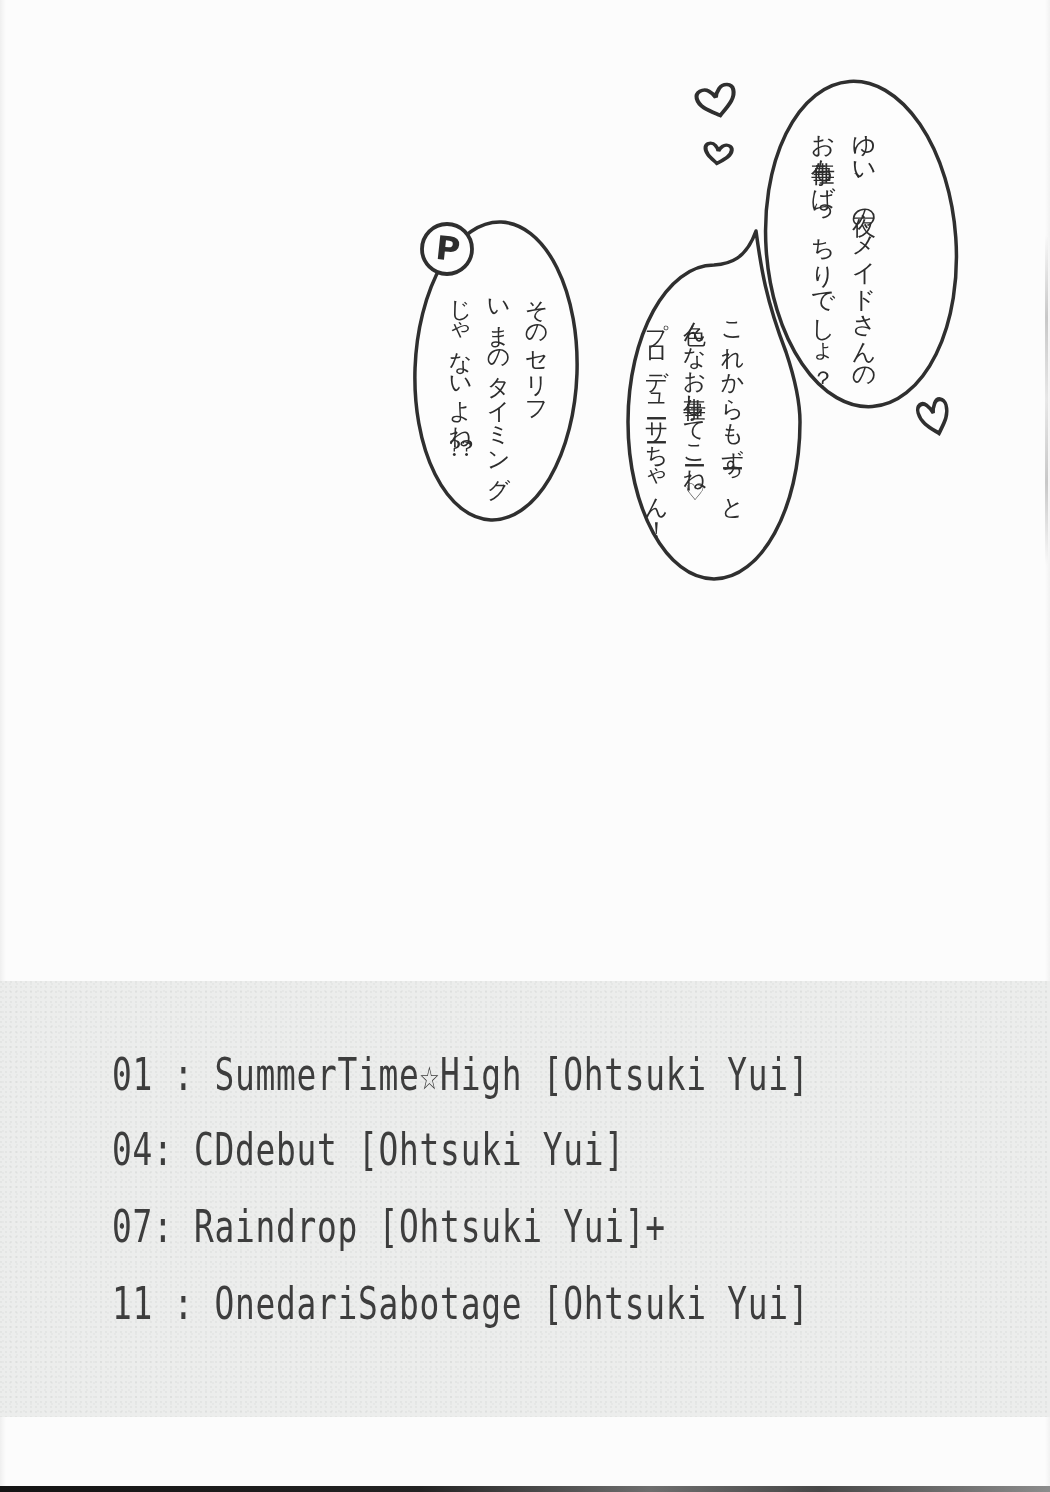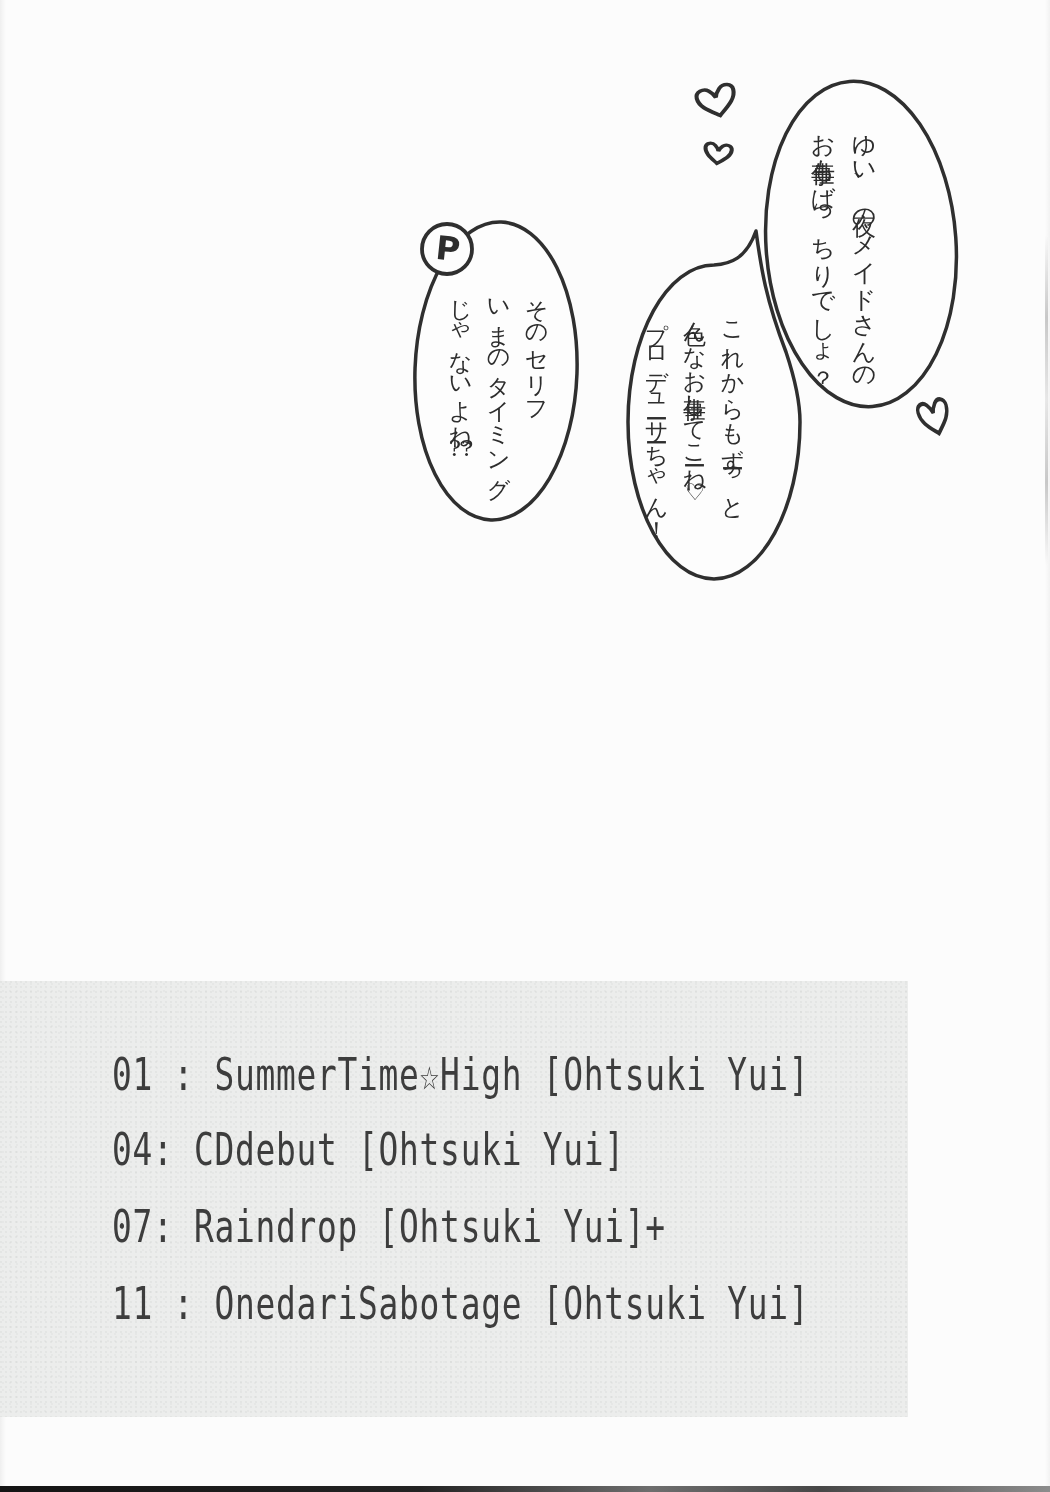--- a/index.html
+++ b/index.html
@@ -39,21 +39,21 @@
   .badge-p{
     position:absolute;left:433px;top:229px;width:30px;height:40px;
     font-family:"DejaVu Sans", sans-serif;
     font-size:33px;font-weight:600;color:#2d2d2d;
     transform:rotate(6deg);
     text-align:center;line-height:40px;
   }
 
   
   .tracklist-panel{
-    position:absolute;left:0;top:981px;width:908px;height:436px;
+    position:absolute;left:0;top:981px;width:1050px;height:436px;
     background-color:#ecedec;
     background-image:
       radial-gradient(circle at 1px 1px, rgba(70,80,75,0.05) 1px, rgba(0,0,0,0) 1.6px),
       radial-gradient(circle at 3px 3px, rgba(70,80,75,0.04) 1px, rgba(0,0,0,0) 1.6px);
     background-size:5px 5px, 7px 7px;
   }
   .track{
     position:absolute;left:112px;
     font-family:"DejaVu Sans Mono","DejaVu Sans",monospace;
     font-size:45px;line-height:56px;

